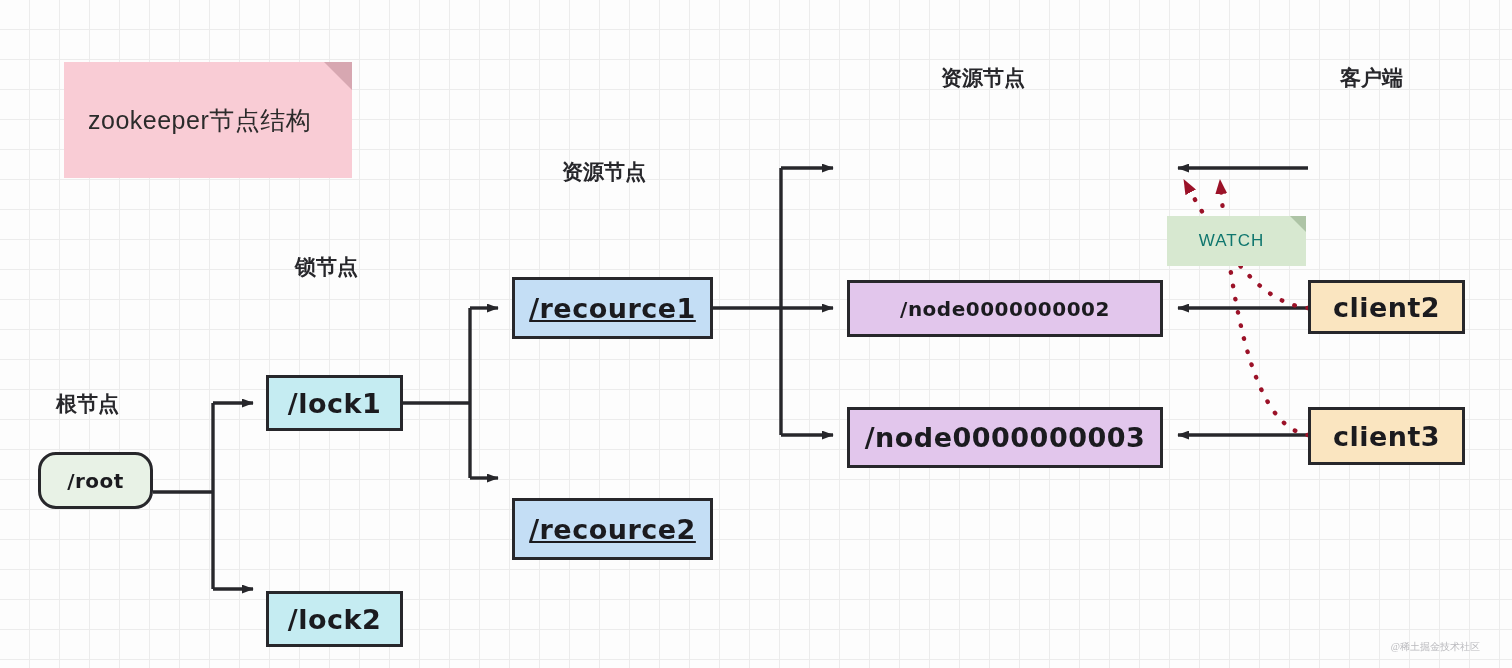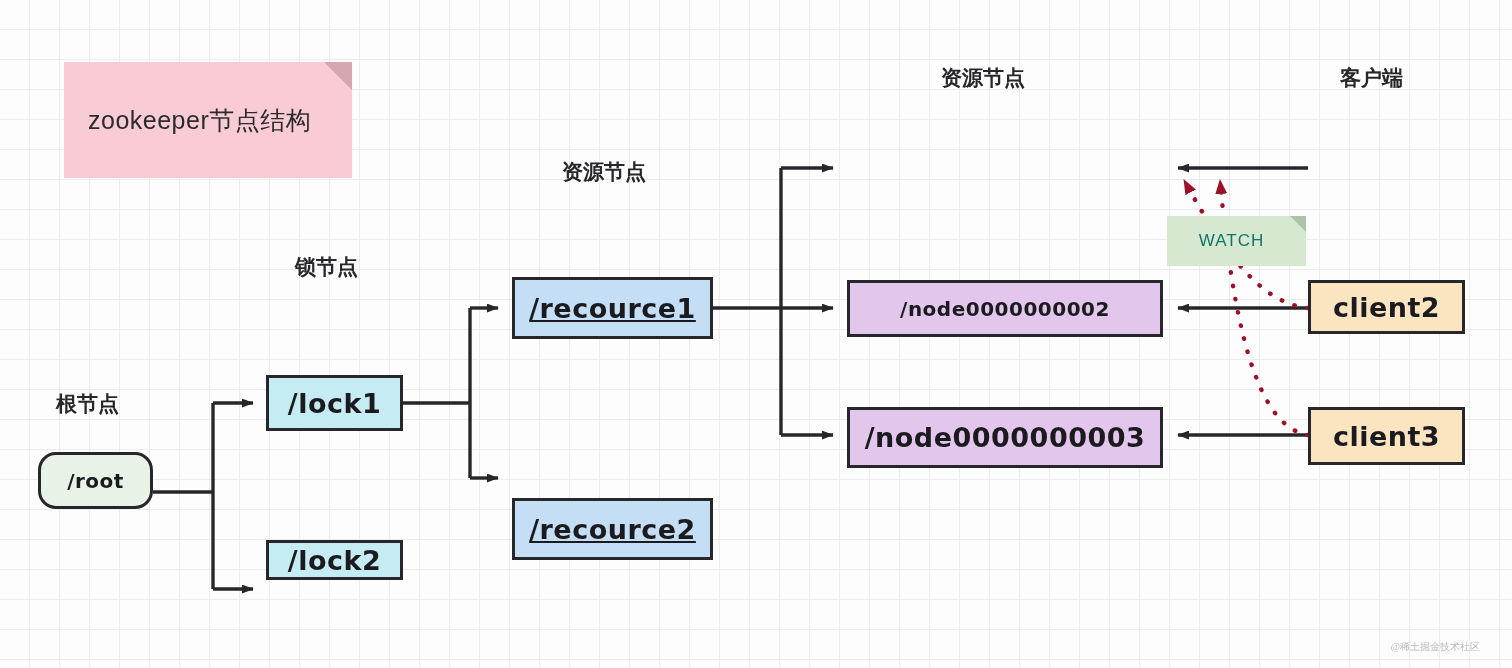--- a/index.html
+++ b/index.html
@@ -144,21 +144,21 @@
 
   <div class="caption" style="left:56px;top:390px;">根节点</div>
   <div class="caption" style="left:295px;top:253px;">锁节点</div>
   <div class="caption" style="left:562px;top:158px;">资源节点</div>
   <div class="caption" style="left:941px;top:64px;">资源节点</div>
   <div class="caption" style="left:1340px;top:64px;">客户端</div>
 
   <div class="node n-root" style="left:38px;top:452px;width:115px;height:57px;font-size:20px;border-radius:18px;">/root</div>
 
   <div class="node n-lock" style="left:266px;top:375px;width:137px;height:56px;font-size:27px;">/lock1</div>
-  <div class="node n-lock" style="left:266px;top:540px;width:137px;height:40px;font-size:27px;">/lock2</div>
+  <div class="node n-lock" style="left:266px;top:591px;width:137px;height:56px;font-size:27px;">/lock2</div>
 
   <div class="node n-res" style="left:512px;top:277px;width:201px;height:62px;font-size:27px;">/recource1</div>
   <div class="node n-res" style="left:512px;top:462px;width:201px;height:62px;font-size:27px;margin-top:36px;">/recource2</div>
 
   <div class="node n-znode" style="left:847px;top:280px;width:316px;height:57px;font-size:20px;">/node0000000002</div>
   <div class="node n-znode" style="left:847px;top:407px;width:316px;height:61px;font-size:27px;">/node0000000003</div>
 
   <div class="node n-client" style="left:1308px;top:280px;width:157px;height:54px;font-size:27px;">client2</div>
   <div class="node n-client" style="left:1308px;top:407px;width:157px;height:58px;font-size:27px;">client3</div>
 

